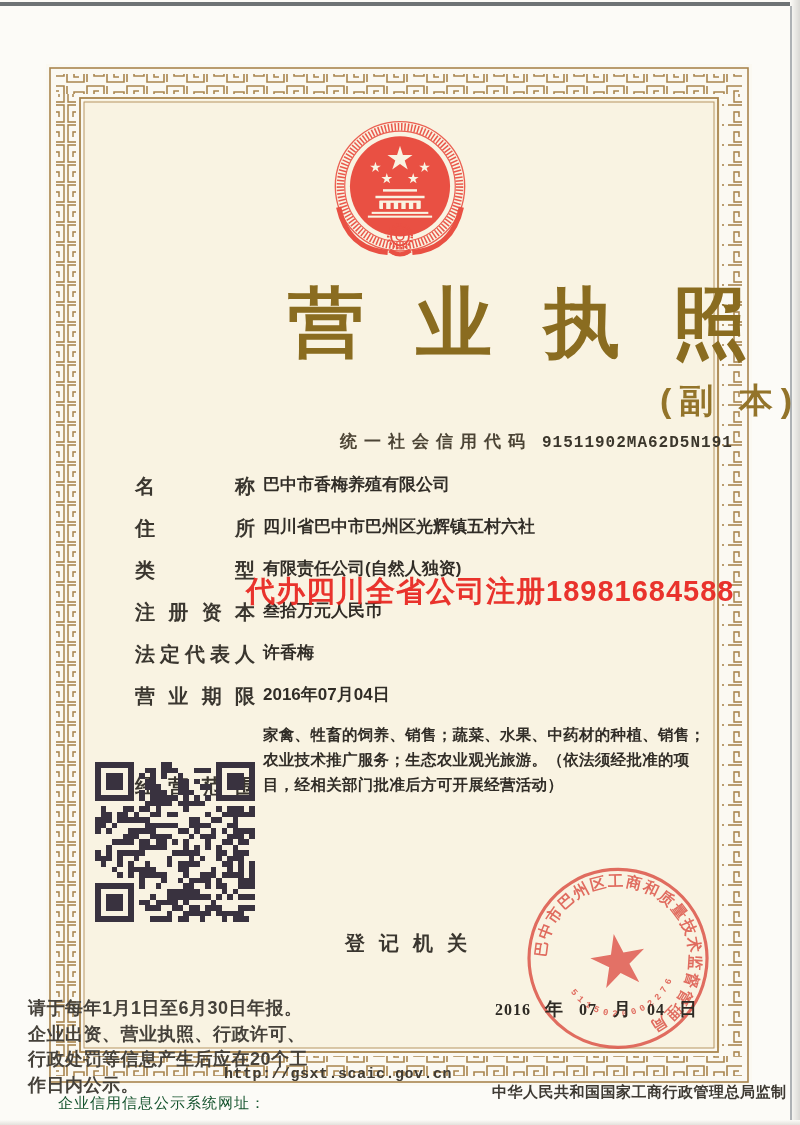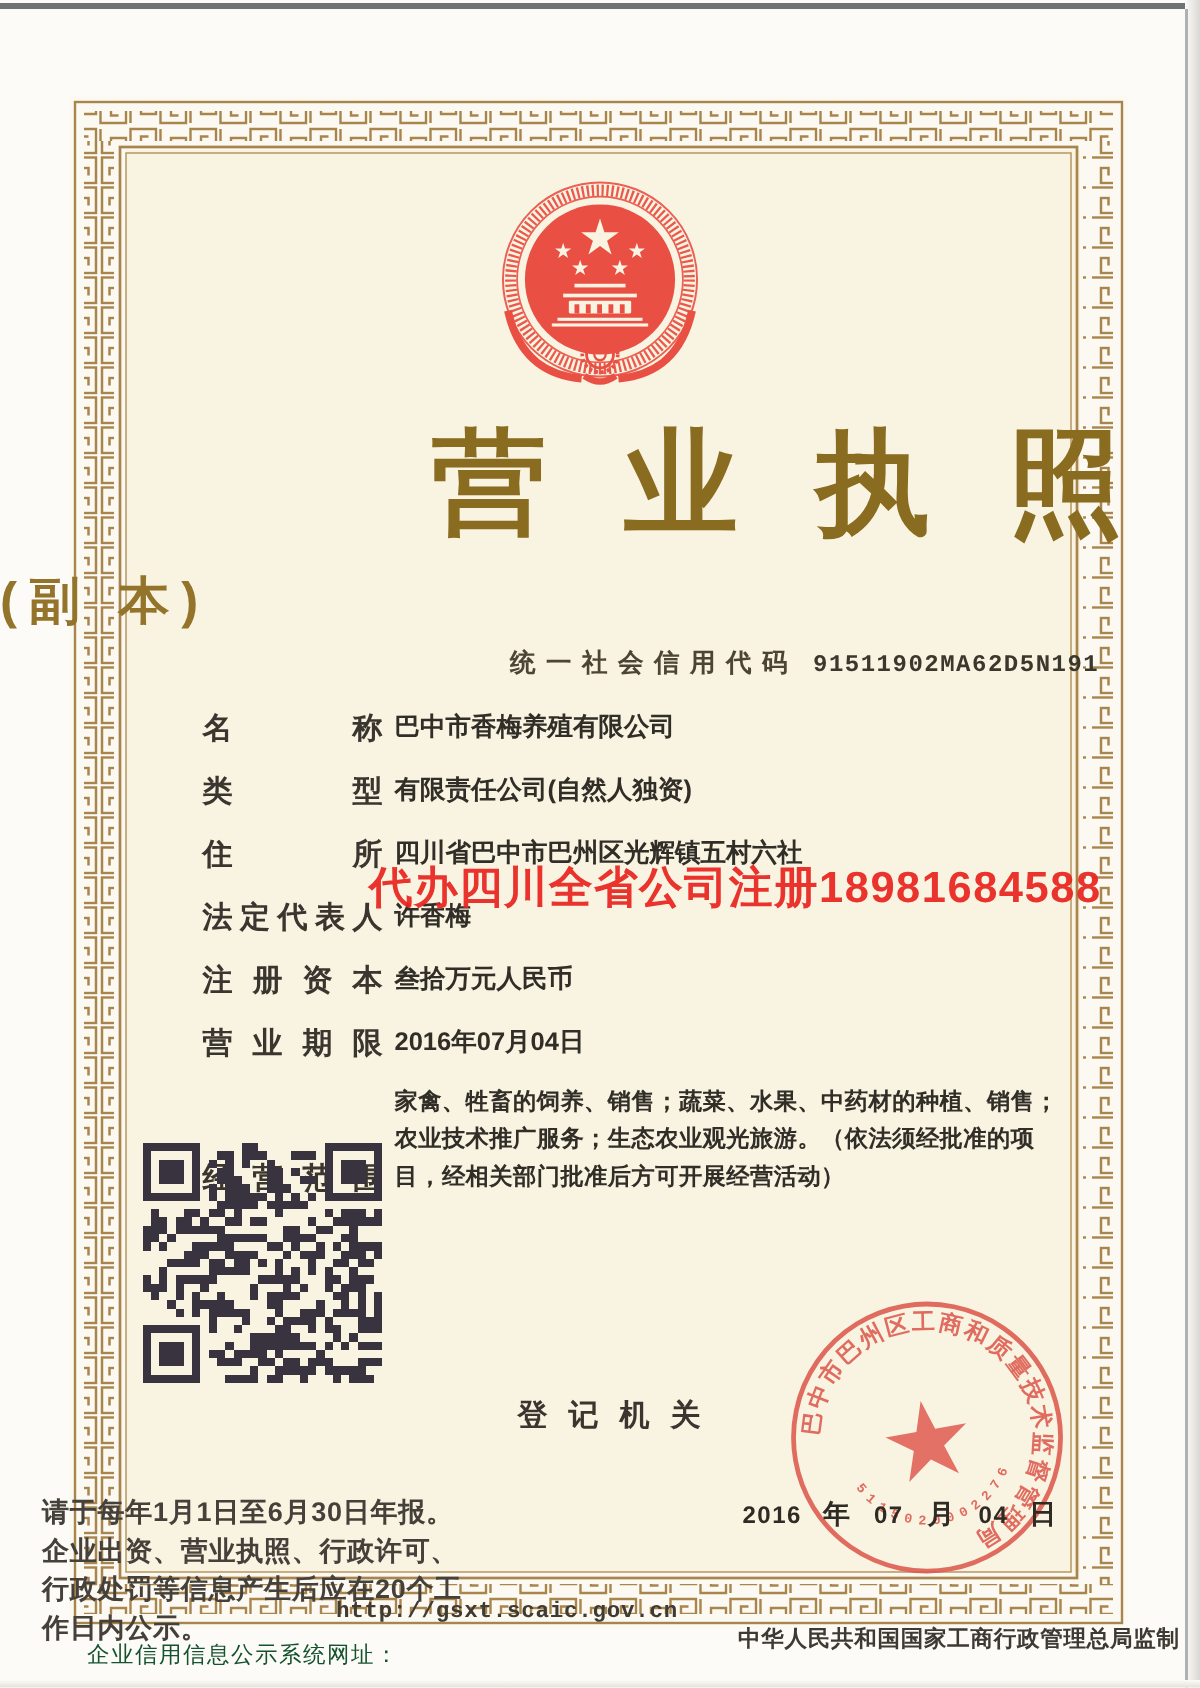--- a/index.html
+++ b/index.html
@@ -23,21 +23,21 @@
   
   .emblem{position:absolute;left:315px;top:116px;width:170px;height:152px;}
   
   .title{
     position:absolute;left:0;top:276px;width:800px;text-align:right;
     font-size:76px;font-weight:bold;color:#8a6c20;
     letter-spacing:52px;text-indent:52px;line-height:94px;
     font-family:"Liberation Serif","DejaVu Serif",serif;
   }
   .subtitle{
-    position:absolute;left:0;top:378px;width:800px;text-align:left;
+    position:absolute;left:0;top:378px;width:800px;text-align:right;
     font-size:34px;font-weight:bold;color:#93742a;letter-spacing:8px;
   }
   .code-line{
     position:absolute;left:340px;top:430px;white-space:nowrap;
     font-size:17px;font-weight:bold;color:#4c4435;
   }
   .code-line .lbl{letter-spacing:7px;margin-right:10px;}
   .code-line .code{font-family:"Liberation Mono","DejaVu Sans Mono",monospace;font-size:16px;letter-spacing:1px;color:#3c372c;}
   
   .fields{position:absolute;left:135px;top:468px;width:585px;}
@@ -61,21 +61,21 @@
   
   .registry{
     position:absolute;left:345px;top:930px;
     font-size:20px;font-weight:bold;color:#3a362f;letter-spacing:14px;white-space:nowrap;
   }
   .seal{position:absolute;left:521px;top:856px;width:198px;height:204px;transform:rotate(-10deg);opacity:.88;}
   .date-row{
     position:absolute;left:495px;top:997px;width:200px;display:flex;align-items:baseline;z-index:5;
     color:#2e2a24;font-weight:bold;white-space:nowrap;
   }
-  .date-row .num{font-family:Liberation Sans, sans-serif;font-size:16px;letter-spacing:1px;}
+  .date-row .num{font-family:Liberation Serif, serif;font-size:16px;letter-spacing:1px;}
   .date-row .cn{font-size:18px;}
   .d-y{margin-left:14px;}.d-m{margin-left:16px;}.d-d{margin-left:16px;}
   .d-mn{margin-left:16px;}.d-dn{margin-left:14px;}
   
   .notice{
     position:absolute;left:28px;top:996px;width:345px;z-index:6;
     font-size:18px;font-weight:bold;color:#45413a;line-height:25.5px;letter-spacing:.5px;
   }
   .site-label{
     position:absolute;left:58px;top:1094px;font-size:15px;color:#14532d;letter-spacing:1px;z-index:6;
@@ -164,34 +164,34 @@
 <div class="code-line">
   <span class="lbl">统一社会信用代码</span><span class="code">91511902MA62D5N191</span>
 </div>
 
 <div class="fields">
   <div class="frow">
     <span class="flabel">名称</span>
     <span class="fvalue">巴中市香梅养殖有限公司</span>
   </div>
   <div class="frow">
+    <span class="flabel">住所</span>
+    <span class="fvalue">四川省巴中市巴州区光辉镇五村六社</span>
+  </div>
+  <div class="frow">
     <span class="flabel">类型</span>
     <span class="fvalue">有限责任公司(自然人独资)</span>
   </div>
   <div class="frow">
-    <span class="flabel">住所</span>
-    <span class="fvalue">四川省巴中市巴州区光辉镇五村六社</span>
+    <span class="flabel">注册资本</span>
+    <span class="fvalue">叁拾万元人民币</span>
   </div>
   <div class="frow">
     <span class="flabel">法定代表人</span>
     <span class="fvalue">许香梅</span>
-  </div>
-  <div class="frow">
-    <span class="flabel">注册资本</span>
-    <span class="fvalue">叁拾万元人民币</span>
   </div>
   <div class="frow">
     <span class="flabel">营业期限</span>
     <span class="fvalue">2016年07月04日</span>
   </div>
   <div class="frow">
     <span class="flabel">经营范围</span>
     <span class="fvalue scope">家禽、牲畜的饲养、销售；蔬菜、水果、中药材的种植、销售；农业技术推广服务；生态农业观光旅游。（依法须经批准的项目，经相关部门批准后方可开展经营活动）</span>
   </div>
 </div>

